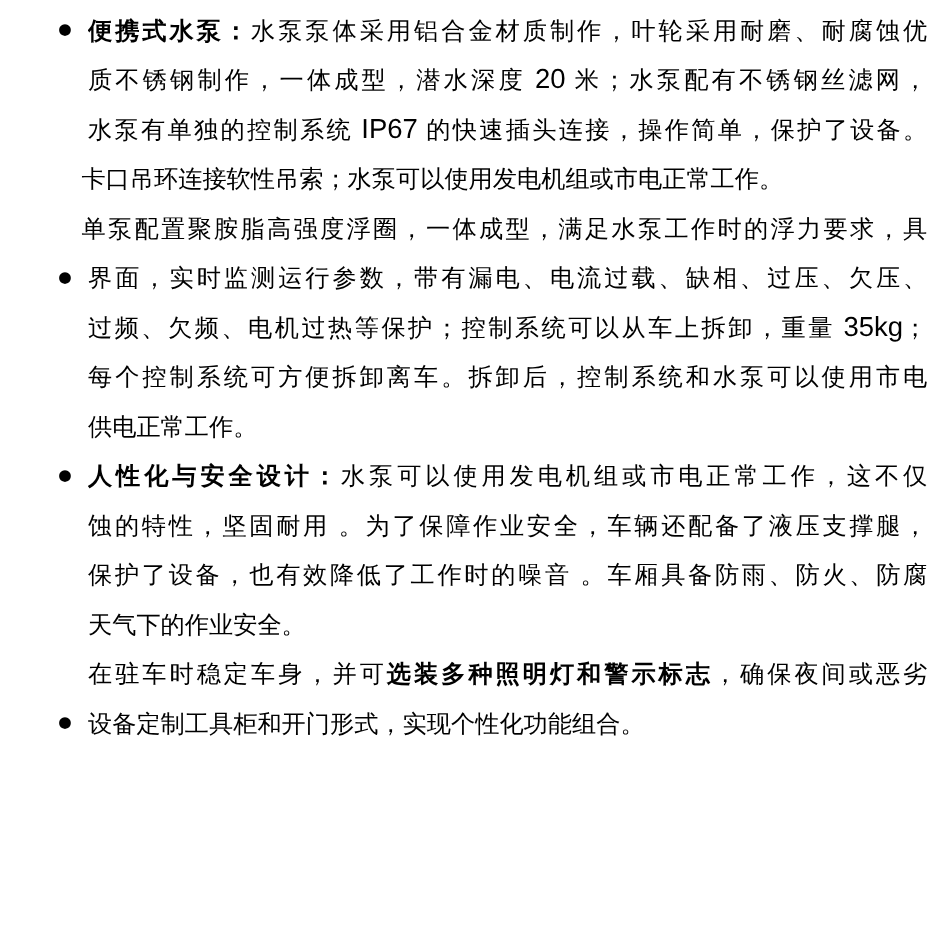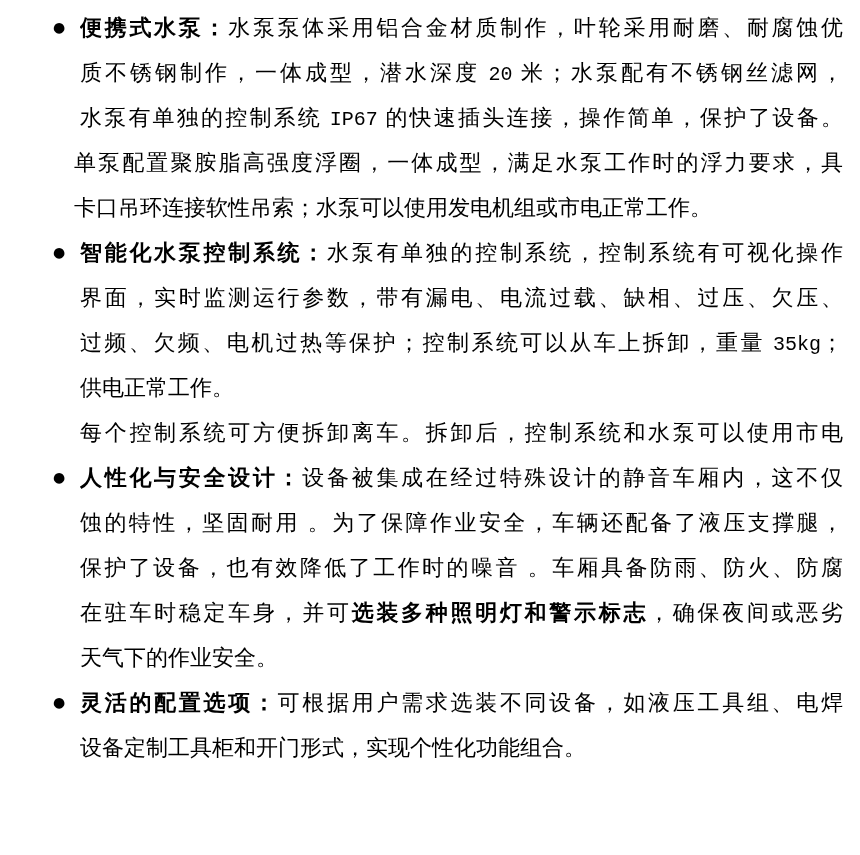--- a/index.html
+++ b/index.html
@@ -16,53 +16,51 @@
     font-family:"DejaVu Sans","Liberation Sans",sans-serif;
   }
   .line{
     height:45px;line-height:45px;font-size:22px;overflow:hidden;
     text-align:justify;
   }
   .line.j{text-align-last:justify;}
   .line.last{text-align-last:left;}
   .line.outdent{margin-left:-6px;}
   .b{font-weight:700;margin-top:12px;}
-  .lt{font-family:Liberation Mono, monospace;font-size:20px;}
+  .lt{font-family:Liberation Sans, sans-serif;font-size:25px;}
 </style>
 </head>
 <body>
 
 <main class="doc">
 
   <section class="item">
     <span class="bullet">●</span>
     <div class="line j"><span class="b">便携式水泵：</span><span>水泵泵体采用铝合金材质制作，叶轮采用耐磨、耐腐蚀优</span></div>
     <div class="line j"><span>质不锈钢制作，一体成型，潜水深度 </span><span class="lt">20</span><span> 米；水泵配有不锈钢丝滤网，</span></div>
     <div class="line j"><span>水泵有单独的控制系统 </span><span class="lt">IP67</span><span> 的快速插头连接，操作简单，保护了设备。</span></div>
+    <div class="line last outdent"><span>卡口吊环连接软性吊索；水泵可以使用发电机组或市电正常工作。</span></div>
     <div class="line j outdent"><span>单泵配置聚胺脂高强度浮圈，一体成型，满足水泵工作时的浮力要求，具</span></div>
-    <div class="line last outdent"><span>卡口吊环连接软性吊索；水泵可以使用发电机组或市电正常工作。</span></div>
   </section>
 
   <section class="item">
     <span class="bullet">●</span>
-    <div class="line j"><span class="b">智能化水泵控制系统：</span><span>水泵有单独的控制系统，控制系统有可视化操作</span></div>
     <div class="line j"><span>界面，实时监测运行参数，带有漏电、电流过载、缺相、过压、欠压、</span></div>
     <div class="line j"><span>过频、欠频、电机过热等保护；控制系统可以从车上拆卸，重量 </span><span class="lt">35kg</span><span>；</span></div>
+    <div class="line j"><span>每个控制系统可方便拆卸离车。拆卸后，控制系统和水泵可以使用市电</span></div>
     <div class="line last"><span>供电正常工作。</span></div>
-    <div class="line j"><span>每个控制系统可方便拆卸离车。拆卸后，控制系统和水泵可以使用市电</span></div>
   </section>
 
   <section class="item">
     <span class="bullet">●</span>
-    <div class="line j"><span class="b">人性化与安全设计：</span><span>设备被集成在经过特殊设计的静音车厢内，这不仅</span></div>
+    <div class="line j"><span class="b">人性化与安全设计：</span><span>水泵可以使用发电机组或市电正常工作，这不仅</span></div>
     <div class="line j"><span>蚀的特性，坚固耐用 。为了保障作业安全，车辆还配备了液压支撑腿，</span></div>
     <div class="line j"><span>保护了设备，也有效降低了工作时的噪音 。车厢具备防雨、防火、防腐</span></div>
+    <div class="line last"><span>天气下的作业安全。</span></div>
     <div class="line j"><span>在驻车时稳定车身，并可</span><span class="b">选装多种照明灯和警示标志</span><span>，确保夜间或恶劣</span></div>
-    <div class="line last"><span>天气下的作业安全。</span></div>
   </section>
 
   <section class="item">
     <span class="bullet">●</span>
-    <div class="line j"><span class="b">灵活的配置选项：</span><span>可根据用户需求选装不同设备，如液压工具组、电焊</span></div>
     <div class="line last"><span>设备定制工具柜和开门形式，实现个性化功能组合。</span></div>
   </section>
 
 </main>
 
 </body></html>

